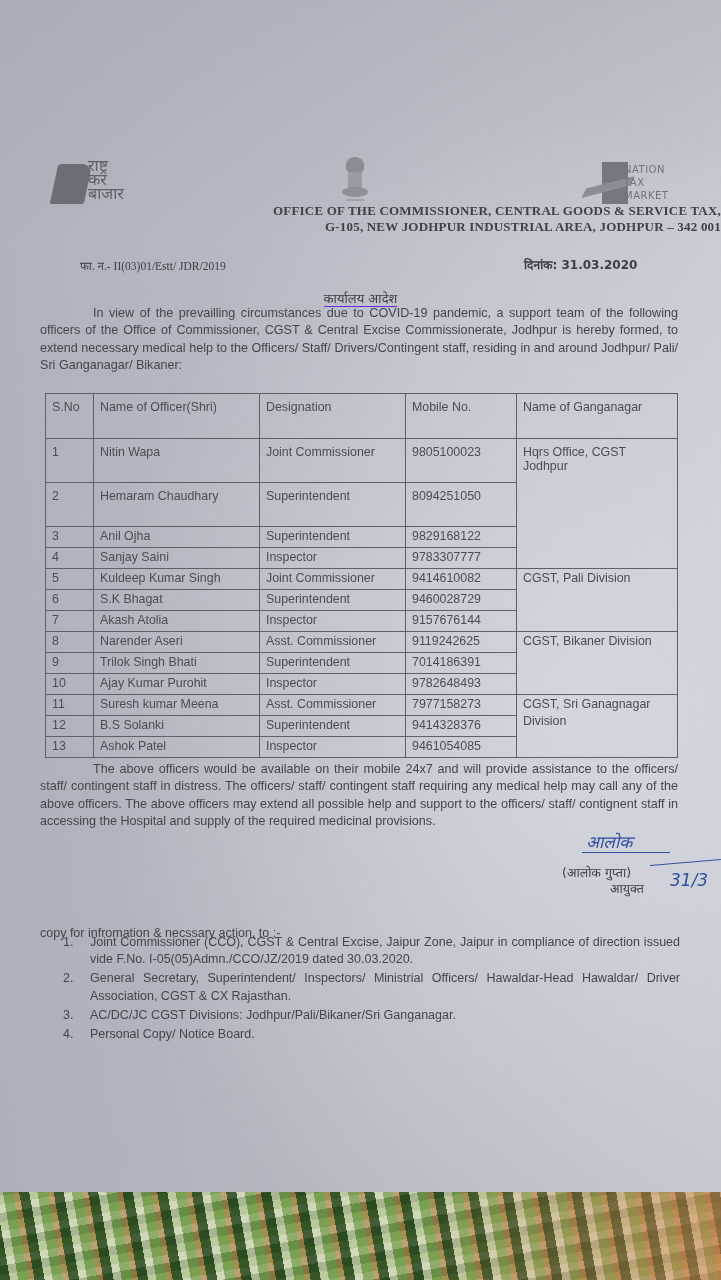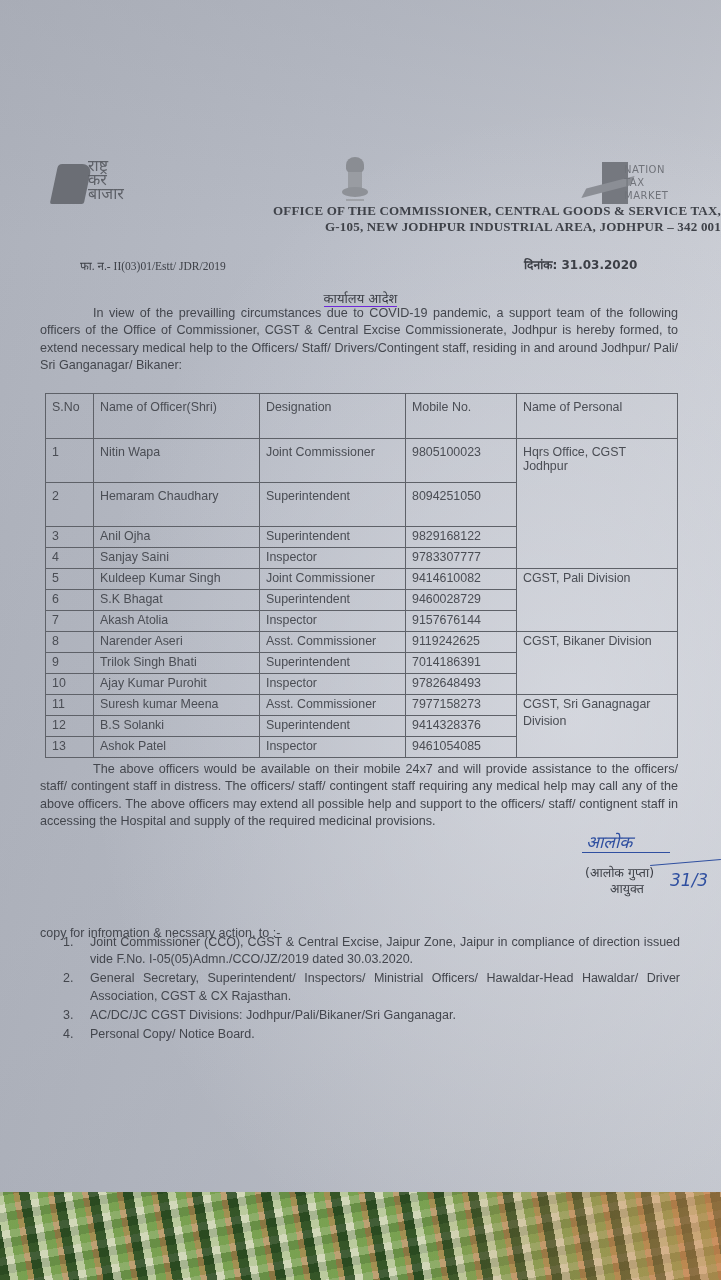--- a/index.html
+++ b/index.html
@@ -54,21 +54,21 @@
   table.officers tr.tall td { height:37px; padding-top:6px; }
   table.officers tr.short td { height:19px; line-height:17px; }
   .col-sno { width:35px; }
   .col-name { width:153px; }
   .col-desig { width:133px; }
   .col-mob { width:98px; }
   .formation { text-align:justify; text-align-last:left; }
   .signature { position:absolute; left:586px; top:830px; font-family:"DejaVu Sans", sans-serif; color:#2f4fa0; font-size:17px; font-style:italic; }
   .sig-line { position:absolute; border-top:1.5px solid #2f4fa0; }
   .sig-date { position:absolute; left:670px; top:870px; color:#2f4fa0; font-size:17px; font-style:italic; }
-  .signer { position:absolute; left:562px; top:864px; font-size:12.5px; color:#3c3f46;margin-left:23px; }
+  .signer { position:absolute; left:562px; top:864px; font-size:12.5px; color:#3c3f46; }
   .signer-desig { position:absolute; left:610px; top:880px; font-size:12.5px; color:#3c3f46; }
   .copy-head { position:absolute; left:40px; top:926px; font-family:"Liberation Sans", sans-serif; font-size:12.5px; color:#43464d; }
   .copy-list { position:absolute; left:63px; top:934px; width:617px; font-family:"Liberation Sans", sans-serif; font-size:12.5px; line-height:17.2px; color:#43464d; }
   .copy-item { display:flex; }
   .copy-item .num { width:27px; flex:none; }
   .copy-item .txt { flex:1; text-align:justify; }
 </style>
 </head>
 <body>
 
@@ -106,21 +106,21 @@
 
 <div class="para" style="left:40px; top:305px; width:638px;"><span class="indent"></span><span>In view of the prevailling circumstances due to COVID-19 pandemic, a support team of the following officers of the Office of Commissioner, CGST &amp; Central Excise Commissionerate, Jodhpur is hereby formed,  to extend necessary medical help  to the Officers/ Staff/ Drivers/Contingent staff, residing in and around Jodhpur/ Pali/ Sri Ganganagar/ Bikaner:</span></div>
 
 <table class="officers">
   <thead>
     <tr>
       <th class="col-sno">S.No</th>
       <th class="col-name">Name of Officer(Shri)</th>
       <th class="col-desig">Designation</th>
       <th class="col-mob">Mobile No.</th>
-      <th>Name of Personal</th>
+      <th>Name of Ganganagar</th>
     </tr>
   </thead>
   <tbody>
     <tr class="tall">
       <td>1</td>
       <td>Nitin Wapa</td>
       <td>Joint Commissioner</td>
       <td>9805100023</td>
       <td rowspan="4" class="formation" style="">Hqrs Office, CGST Jodhpur</td>
     </tr>

